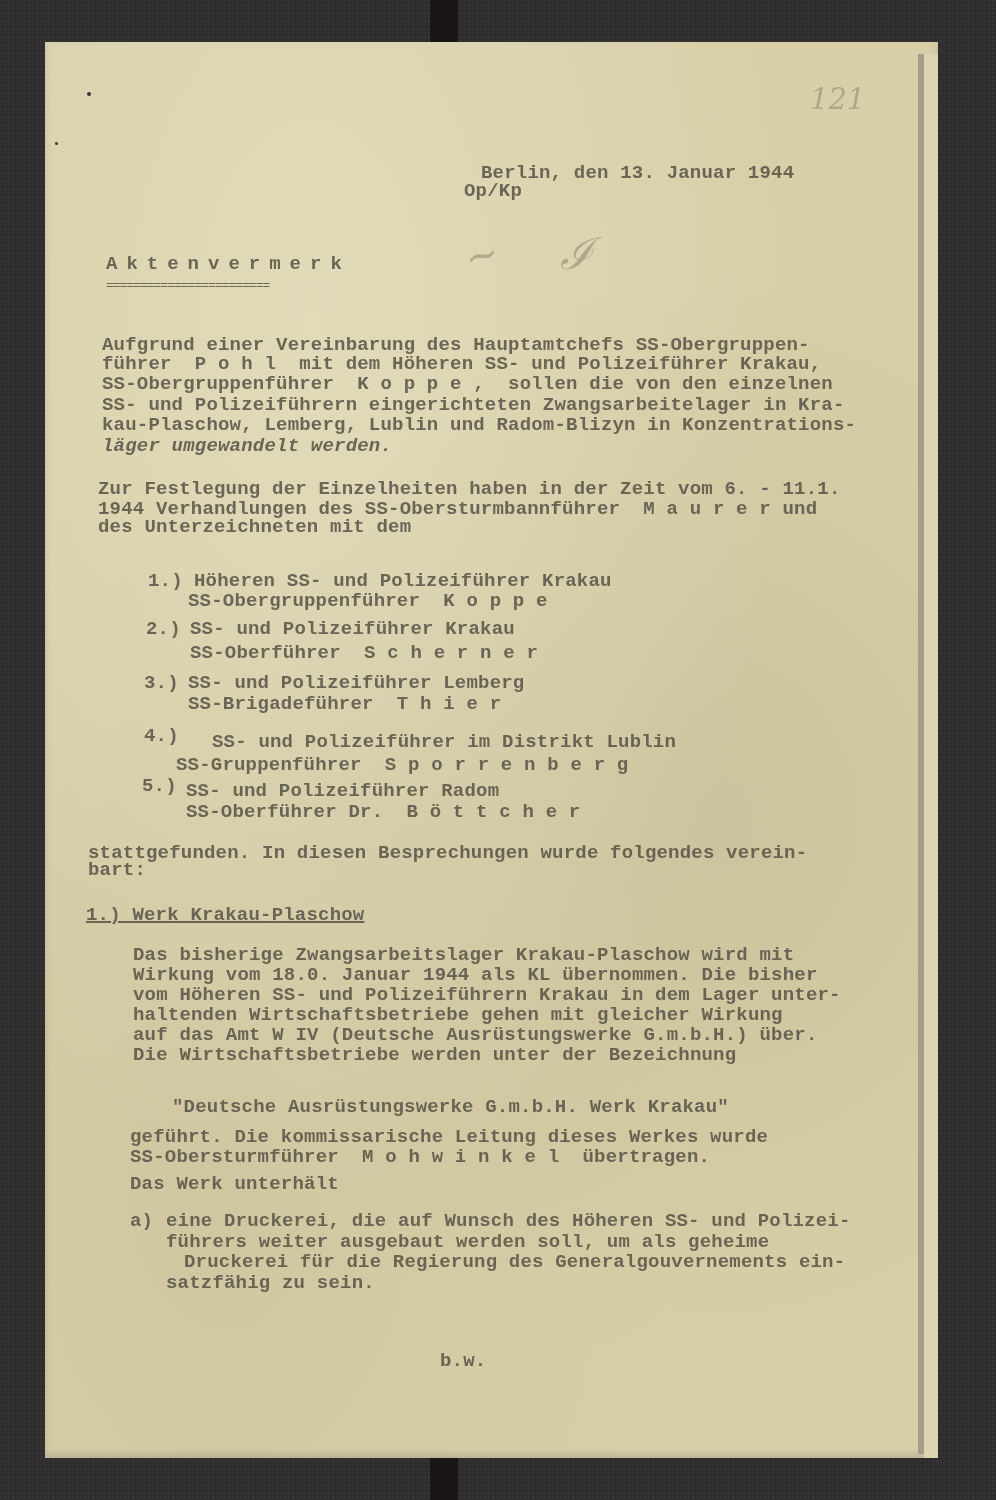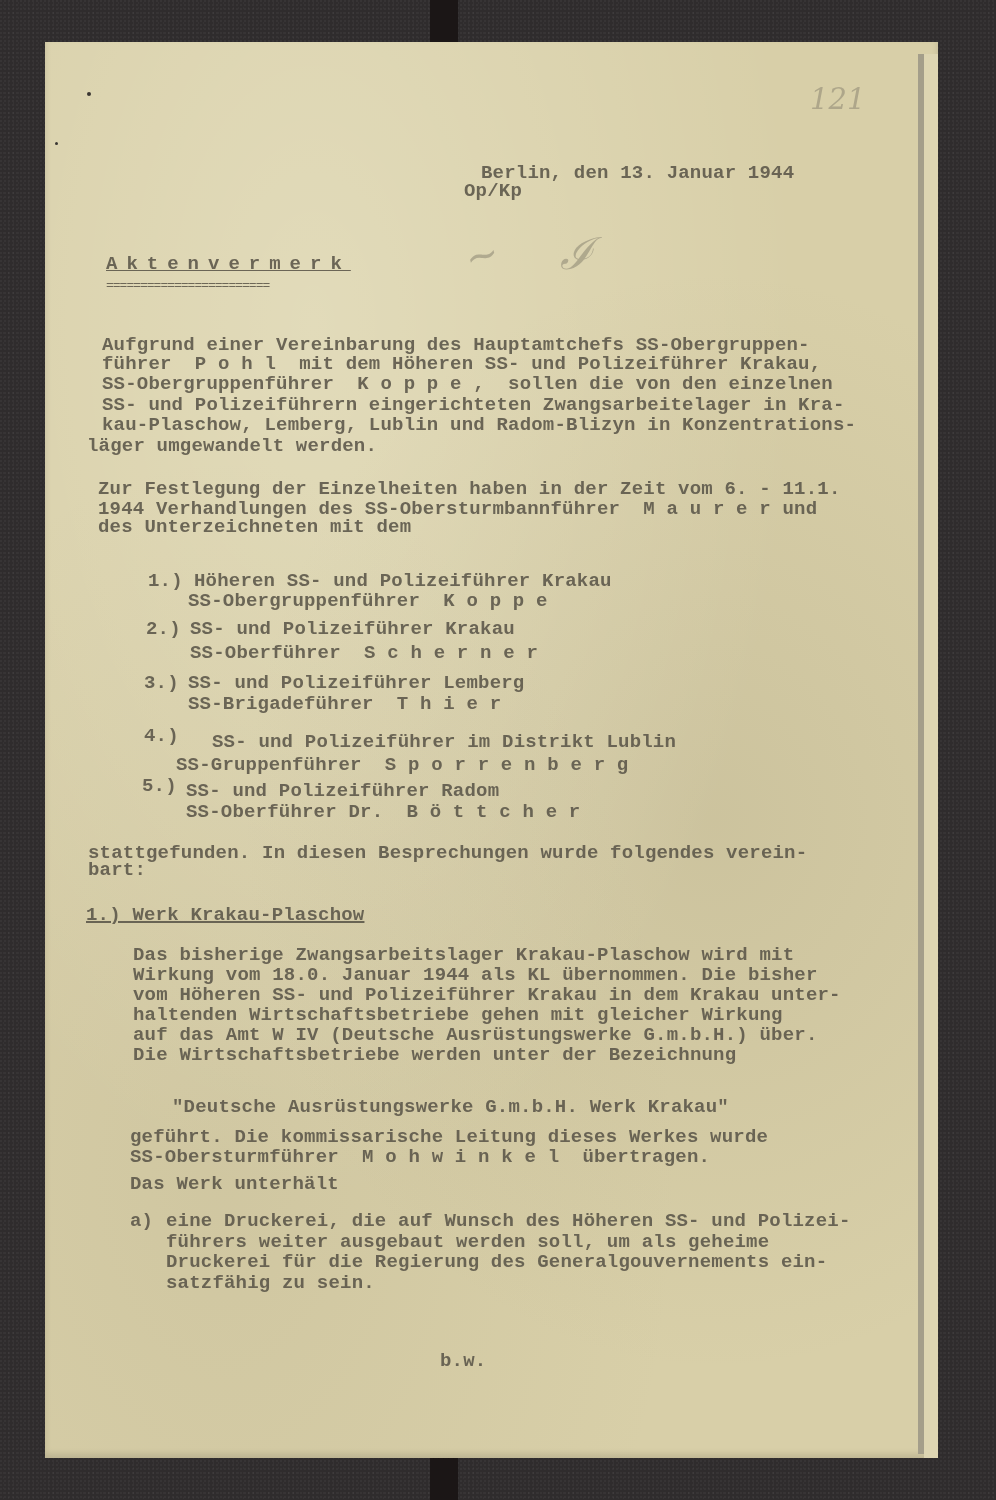--- a/index.html
+++ b/index.html
@@ -31,21 +31,21 @@
   .paper-edge {
     position: absolute; left: 879px; top: 12px; width: 14px; height: 1404px;
     background: #ddd5b2;
   }
   .mark { position: absolute; width: 4px; height: 4px; border-radius: 50%; background: #3a3632; }
   .t {
     position: absolute; color: #5b5649; font-size: 19px; line-height: 19px;
     font-weight: bold; white-space: pre; letter-spacing: 0.2px;
     opacity: 0.88;
   }
-  .sp { letter-spacing: 9px; text-decoration: underline; }
+  .sp { letter-spacing: 9px; }
   .underline-title {
     position: absolute; color: #6d6757; font-size: 13px; letter-spacing: -1px; white-space: pre;
     left: 106px; top: 278px;
   }
   .heading-ul { text-decoration: underline; text-decoration-thickness: 2px; }
   .pencil { position: absolute; color: #8c8672; font-family: "DejaVu Serif", serif; font-style: italic; opacity: 0.55; }
 </style>
 </head>
 <body>
 
@@ -69,21 +69,21 @@
 
 <div class="t sp" style="left:106px; top:255px;">Aktenvermerk</div>
 <div class="underline-title">========================</div>
 
 <div>
   <div class="t" style="left:102px; top:336px;">Aufgrund einer Vereinbarung des Hauptamtchefs SS-Obergruppen-</div>
   <div class="t" style="left:102px; top:355px;">führer  P o h l  mit dem Höheren SS- und Polizeiführer Krakau,</div>
   <div class="t" style="left:102px; top:375px;">SS-Obergruppenführer  K o p p e ,  sollen die von den einzelnen</div>
   <div class="t" style="left:102px; top:396px;">SS- und Polizeiführern eingerichteten Zwangsarbeitelager in Kra-</div>
   <div class="t" style="left:102px; top:416px;">kau-Plaschow, Lemberg, Lublin und Radom-Blizyn in Konzentrations-</div>
-  <div class="t" style="left:87px; top:437px;">läger umgewandelt werden.</div>
+  <div class="t" style="left:102px; top:437px;font-style:italic;">läger umgewandelt werden.</div>
 </div>
 
 <div>
   <div class="t" style="left:98px; top:480px;">Zur Festlegung der Einzelheiten haben in der Zeit vom 6. - 11.1.</div>
   <div class="t" style="left:98px; top:500px;">1944 Verhandlungen des SS-Obersturmbannführer  M a u r e r und</div>
   <div class="t" style="left:98px; top:518px;">des Unterzeichneten mit dem</div>
 </div>
 
 <div>
   <div>
@@ -116,36 +116,36 @@
 <div>
   <div class="t" style="left:88px; top:844px;">stattgefunden. In diesen Besprechungen wurde folgendes verein-</div>
   <div class="t" style="left:88px; top:861px;">bart:</div>
 </div>
 
 <div class="t heading-ul" style="left:86px; top:906px;">1.) Werk Krakau-Plaschow</div>
 
 <div>
   <div class="t" style="left:133px; top:946px;">Das bisherige Zwangsarbeitslager Krakau-Plaschow wird mit</div>
   <div class="t" style="left:133px; top:966px;">Wirkung vom 18.0. Januar 1944 als KL übernommen. Die bisher</div>
-  <div class="t" style="left:133px; top:986px;">vom Höheren SS- und Polizeiführer Krakau in dem Krakau unter-</div>
+  <div class="t" style="left:133px; top:986px;">vom Höheren SS- und Polizeiführern Krakau in dem Lager unter-</div>
   <div class="t" style="left:133px; top:1006px;">haltenden Wirtschaftsbetriebe gehen mit gleicher Wirkung</div>
   <div class="t" style="left:133px; top:1026px;">auf das Amt W IV (Deutsche Ausrüstungswerke G.m.b.H.) über.</div>
   <div class="t" style="left:133px; top:1046px;">Die Wirtschaftsbetriebe werden unter der Bezeichnung</div>
 </div>
 
 <div class="t" style="left:172px; top:1098px;">"Deutsche Ausrüstungswerke G.m.b.H. Werk Krakau"</div>
 
 <div>
   <div class="t" style="left:130px; top:1128px;">geführt. Die kommissarische Leitung dieses Werkes wurde</div>
   <div class="t" style="left:130px; top:1148px;">SS-Obersturmführer  M o h w i n k e l  übertragen.</div>
 </div>
 
 <div class="t" style="left:130px; top:1175px;">Das Werk unterhält</div>
 
 <div>
   <div class="t" style="left:130px; top:1212px;">a)</div>
   <div class="t" style="left:166px; top:1212px;">eine Druckerei, die auf Wunsch des Höheren SS- und Polizei-</div>
   <div class="t" style="left:166px; top:1233px;">führers weiter ausgebaut werden soll, um als geheime</div>
-  <div class="t" style="left:166px; top:1253px;">Druckerei für die Regierung des Generalgouvernements ein-</div>
+  <div class="t" style="left:184px; top:1253px;">Druckerei für die Regierung des Generalgouvernements ein-</div>
   <div class="t" style="left:166px; top:1274px;">satzfähig zu sein.</div>
 </div>
 
 <div class="t" style="left:440px; top:1352px;">b.w.</div>
 
 </body></html>

